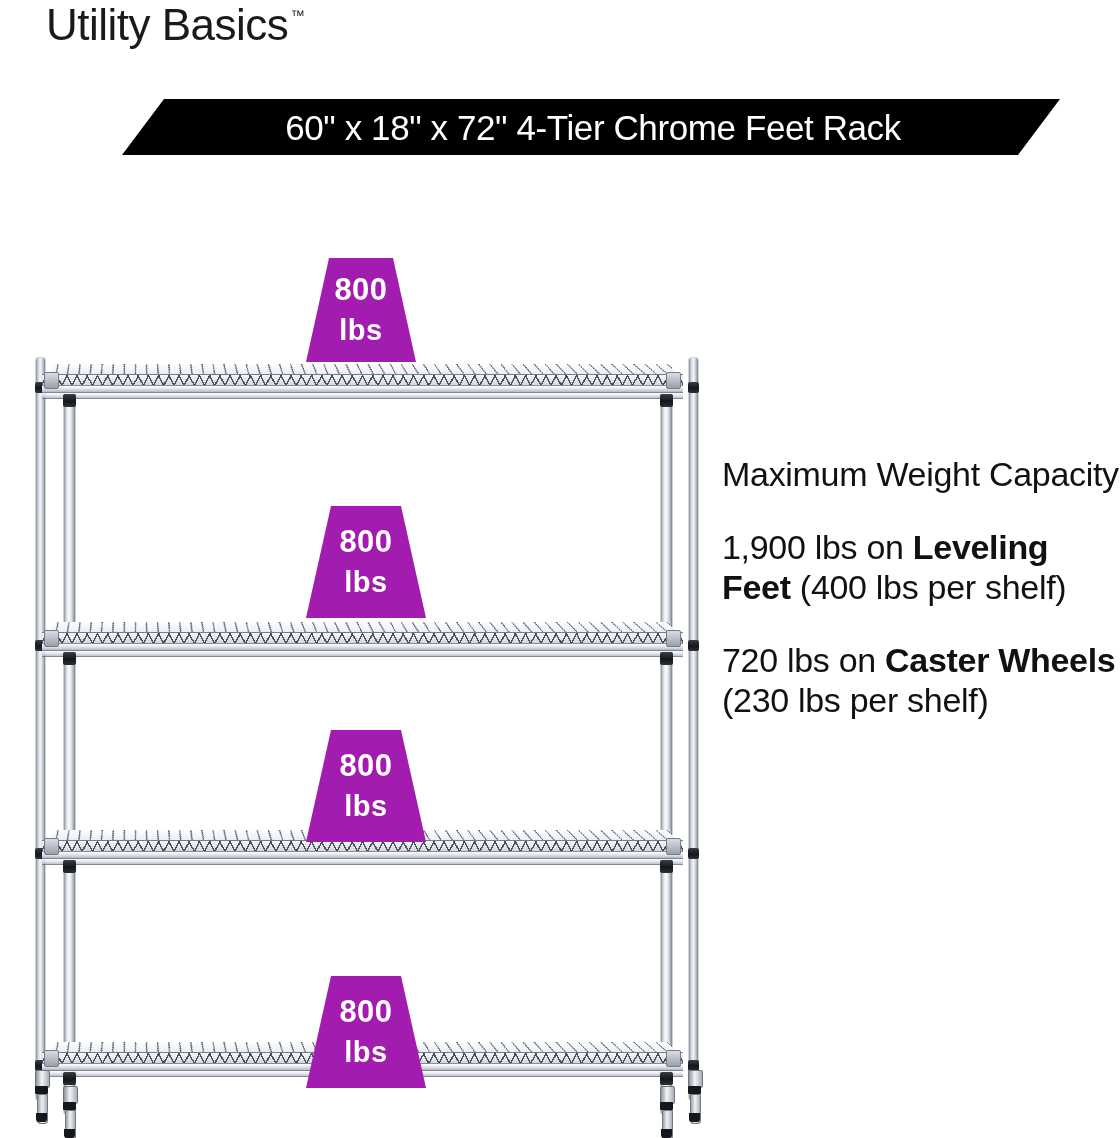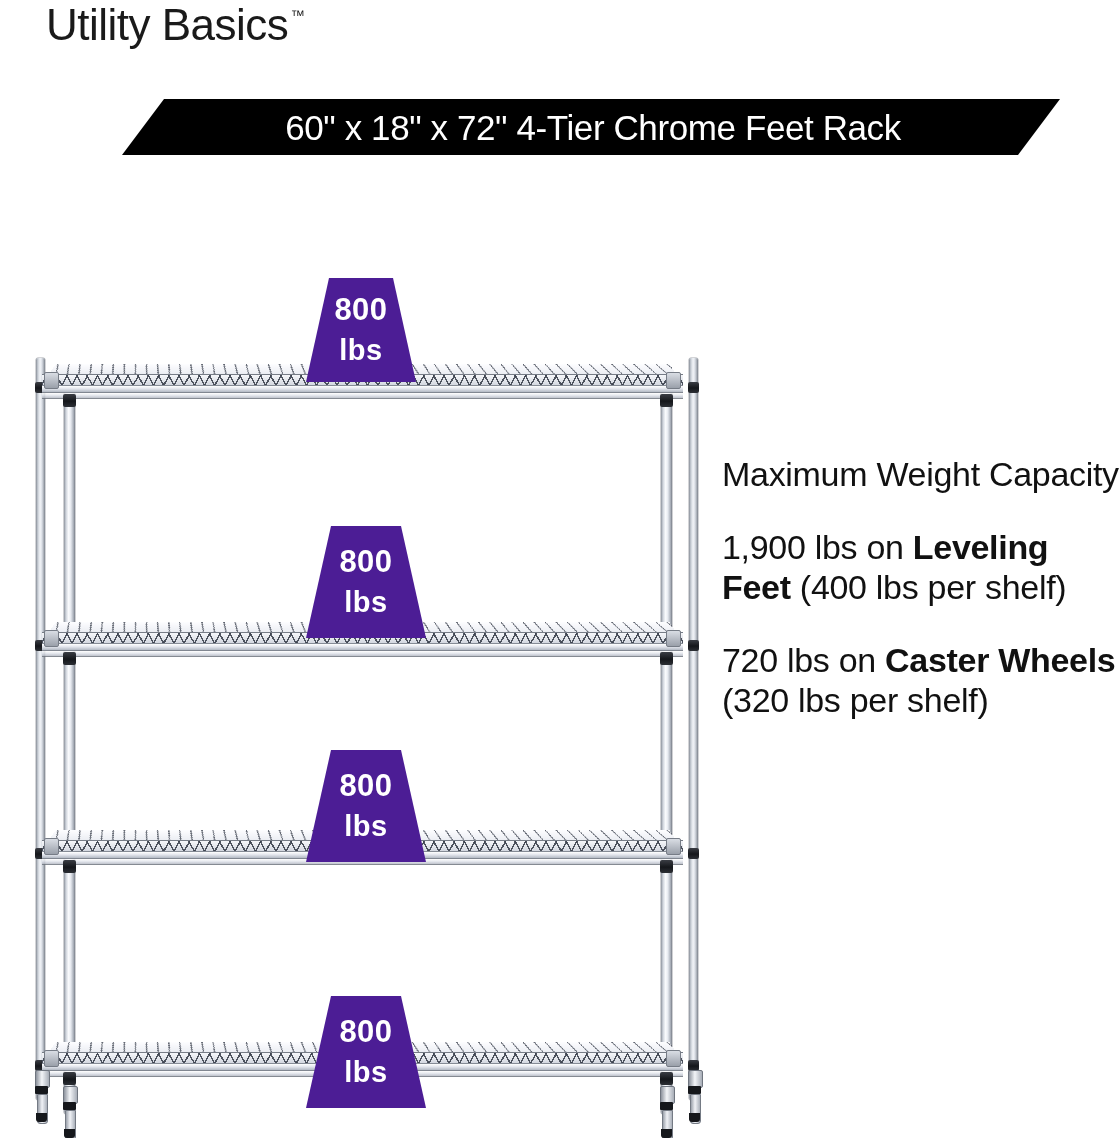--- a/index.html
+++ b/index.html
@@ -77,22 +77,22 @@
   
   .foot{position:absolute;width:13px;height:52px;}
   .foot .sleeve{position:absolute;top:0;left:0;width:13px;height:16px;border-radius:2px;
     background:linear-gradient(90deg,#8d939d,#f3f5f8 45%,#a7adb7);border:.5px solid #6f757f;}
   .foot .band{position:absolute;top:16px;left:0;width:13px;height:8px;background:#15171b;border-radius:1px;}
   .foot .stem{position:absolute;top:24px;left:2px;width:9px;height:28px;border-radius:0 0 3px 3px;
     background:linear-gradient(90deg,#9ba1ab,#f0f2f6 45%,#aab0ba);border:.5px solid #747a84;}
   .foot .tip{position:absolute;bottom:0;left:1px;width:11px;height:9px;background:#15171b;border-radius:0 0 3px 3px;}
 
   
-  .callout{position:absolute;background:#4c1d95;display:flex;flex-direction:column;
-    align-items:center;justify-content:center;color:#fff;margin-top:20px;}
+  .callout{position:absolute;background:#a21caf;display:flex;flex-direction:column;
+    align-items:center;justify-content:center;color:#fff;}
   .callout .big{font-size:31px;font-weight:700;line-height:1.02;letter-spacing:.5px;}
   .callout .unit{font-size:29px;font-weight:700;line-height:1.02;letter-spacing:.5px;margin-top:10px;}
 </style>
 </head>
 <body>
 
 <div id="brand">
   <span id="brand-name">Utility Basics</span>
   <span id="brand-tm">™</span>
 </div>
@@ -211,15 +211,15 @@
 </div>
 
 <div id="copy">
   <p class="para">Maximum Weight Capacity</p>
 
   <p class="para">
     <span>1,900 lbs on </span><b>Leveling Feet</b><span> (400 lbs per shelf)</span>
   </p>
 
   <p class="para">
-    <span>720 lbs on </span><b>Caster Wheels</b><span> (320 lbs per shelf)</span>
+    <span>720 lbs on </span><b>Caster Wheels</b><span> (230 lbs per shelf)</span>
   </p>
 </div>
 
 </body></html>

